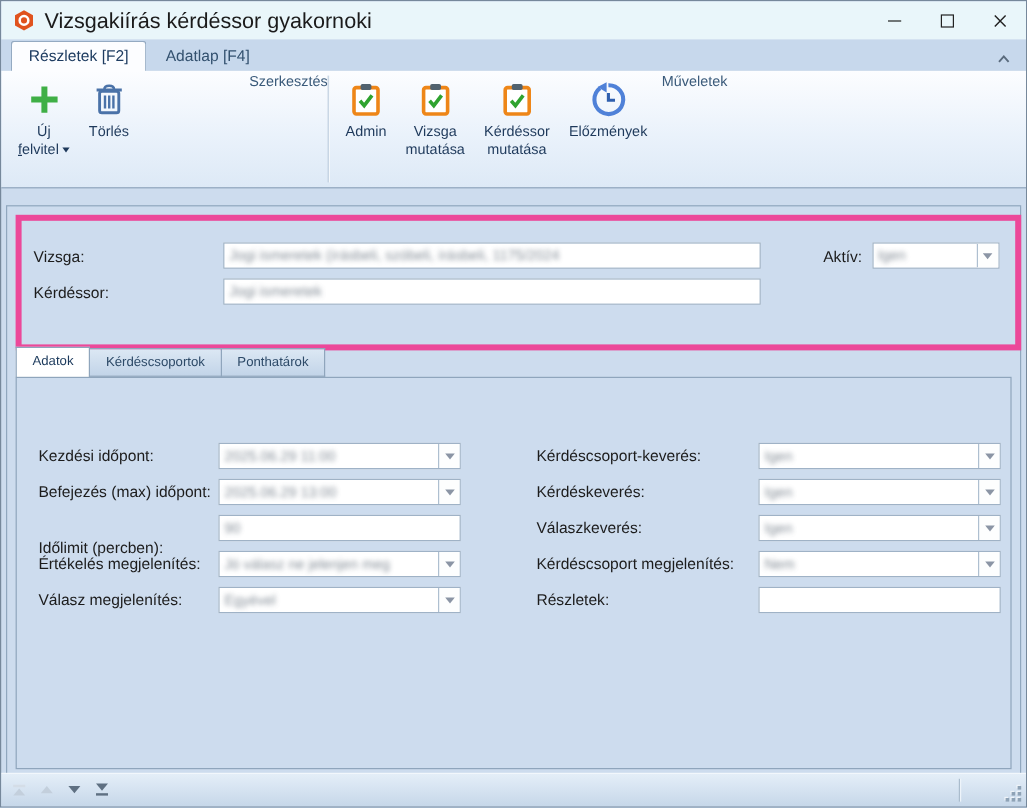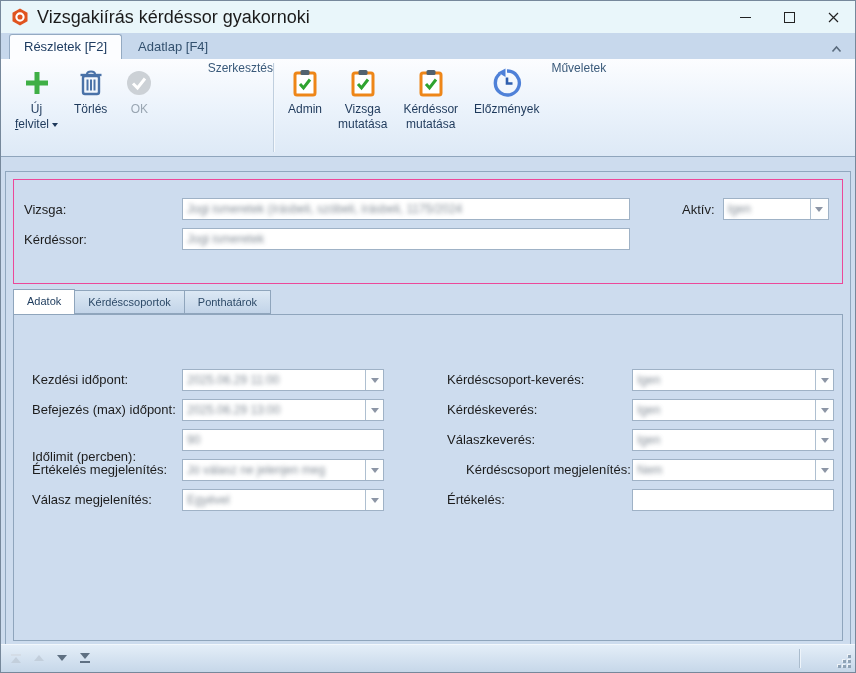--- a/index.html
+++ b/index.html
@@ -29,21 +29,21 @@
   .rsep{width:1px;background:#c0cfdf;margin:4px 0;box-shadow:1px 0 0 #f4f8fc;}
   .rbtn{display:flex;flex-direction:column;align-items:center;padding:2px 7px;margin:0 1px;border-radius:3px;}
   .rbtn .ricon{width:32px;height:32px;display:flex;align-items:center;justify-content:center;}
   .rbtn .rlabel{font-size:12px;line-height:15px;color:#1e395b;text-align:center;white-space:nowrap;margin-top:3px;}
   .rbtn.disabled .rlabel{color:#9aa6b2;}
   .mn{text-decoration:underline;}
   .caret-down{display:inline-block;width:0;height:0;border-left:3px solid transparent;border-right:3px solid transparent;border-top:4px solid #1e395b;margin-left:3px;vertical-align:1px;}
 
   
   .content-outer{position:absolute;left:4px;top:170px;width:844px;height:474px;border:1px solid #90a7be;background:#cddcee;}
-  .header-form{position:absolute;left:7px;top:7px;width:828px;height:103px;border:1px solid #ec4899;}
+  .header-form{position:absolute;left:7px;top:7px;width:828px;height:103px;border:5px solid #ec4899;}
   .hf-row{position:absolute;height:22px;display:flex;align-items:center;}
   .field-label{font-size:13px;color:#1c1c1c;}
   .tbox{background:#fff;border:1px solid #9fb2c6;height:22px;box-sizing:border-box;display:flex;align-items:center;padding-left:4px;overflow:hidden;}
   .combo{background:#fff;border:1px solid #9fb2c6;height:22px;box-sizing:border-box;display:flex;overflow:hidden;}
   .combo .cval{flex:1 1 auto;display:flex;align-items:center;padding-left:4px;overflow:hidden;}
   .combo .cbtn{flex:0 0 17px;border-left:1px solid #aebfd0;display:flex;align-items:center;justify-content:center;background:#fdfefe;}
   .tri-down{width:0;height:0;border-left:4px solid transparent;border-right:4px solid transparent;border-top:5px solid #8b95a5;}
   .val{font-size:12px;color:#5c6875;white-space:nowrap;}
   .blur{filter:blur(2.3px);opacity:.75;}
 
@@ -122,29 +122,20 @@
               <rect x="7" y="8" width="16" height="18" rx="2" fill="none" stroke="#4a72a8" stroke-width="2.4"></rect>
               <line x1="4.5" y1="7" x2="25.5" y2="7" stroke="#4a72a8" stroke-width="2.4"></line>
               <path d="M11 6.5 Q11 3.5 15 3.5 Q19 3.5 19 6.5" fill="none" stroke="#4a72a8" stroke-width="2.2"></path>
               <line x1="11.5" y1="11.5" x2="11.5" y2="22.5" stroke="#4a72a8" stroke-width="2"></line>
               <line x1="15" y1="11.5" x2="15" y2="22.5" stroke="#4a72a8" stroke-width="2"></line>
               <line x1="18.5" y1="11.5" x2="18.5" y2="22.5" stroke="#4a72a8" stroke-width="2"></line>
             </svg>
           </div>
           <div class="rlabel">Törlés</div>
         </div>
-        <div class="rbtn disabled">
-          <div class="ricon">
-            <svg width="30" height="30" viewBox="0 0 30 30">
-                <circle cx="15" cy="15" r="12" fill="#ccd1d6"></circle>
-                <path d="M9 15.5 L13.5 20 L21 10.5" fill="none" stroke="#fff" stroke-width="3"></path>
-              </svg>
-          </div>
-          <div class="rlabel">OK</div>
-        </div>
       </div>
       <div class="rgroup-label">Szerkesztés</div>
     </div>
 
     <div class="rsep"></div>
 
     <div class="rgroup" style="width:276px;">
       <div class="rgroup-buttons">
         <div class="rbtn">
           <div class="ricon">
@@ -293,31 +284,31 @@
       <div class="aform-label" style="left:433px;top:117px;">Válaszkeverés:</div>
       <div class="combo" style="position:absolute;left:618px;top:114px;width:202px;">
         <div class="cval">
             <span class="val blur">Igen</span>
           </div>
         <div class="cbtn">
             <div class="tri-down"></div>
           </div>
       </div>
 
-      <div class="aform-label" style="left:433px;top:147px;margin-left:19px;">Kérdéscsoport megjelenítés:</div>
+      <div class="aform-label" style="left:433px;top:147px;">Kérdéscsoport megjelenítés:</div>
       <div class="combo" style="position:absolute;left:618px;top:144px;width:202px;">
         <div class="cval">
             <span class="val blur">Nem</span>
           </div>
         <div class="cbtn">
             <div class="tri-down"></div>
           </div>
       </div>
 
-      <div class="aform-label" style="left:433px;top:177px;">Értékelés:</div>
+      <div class="aform-label" style="left:433px;top:177px;">Részletek:</div>
       <div class="tbox" style="position:absolute;left:618px;top:174px;width:202px;">
           <span class="val"></span>
         </div>
 
     </div>
   </div>
 
   <div class="statusbar">
     <div class="nav-arrows">
       <div class="arr">

